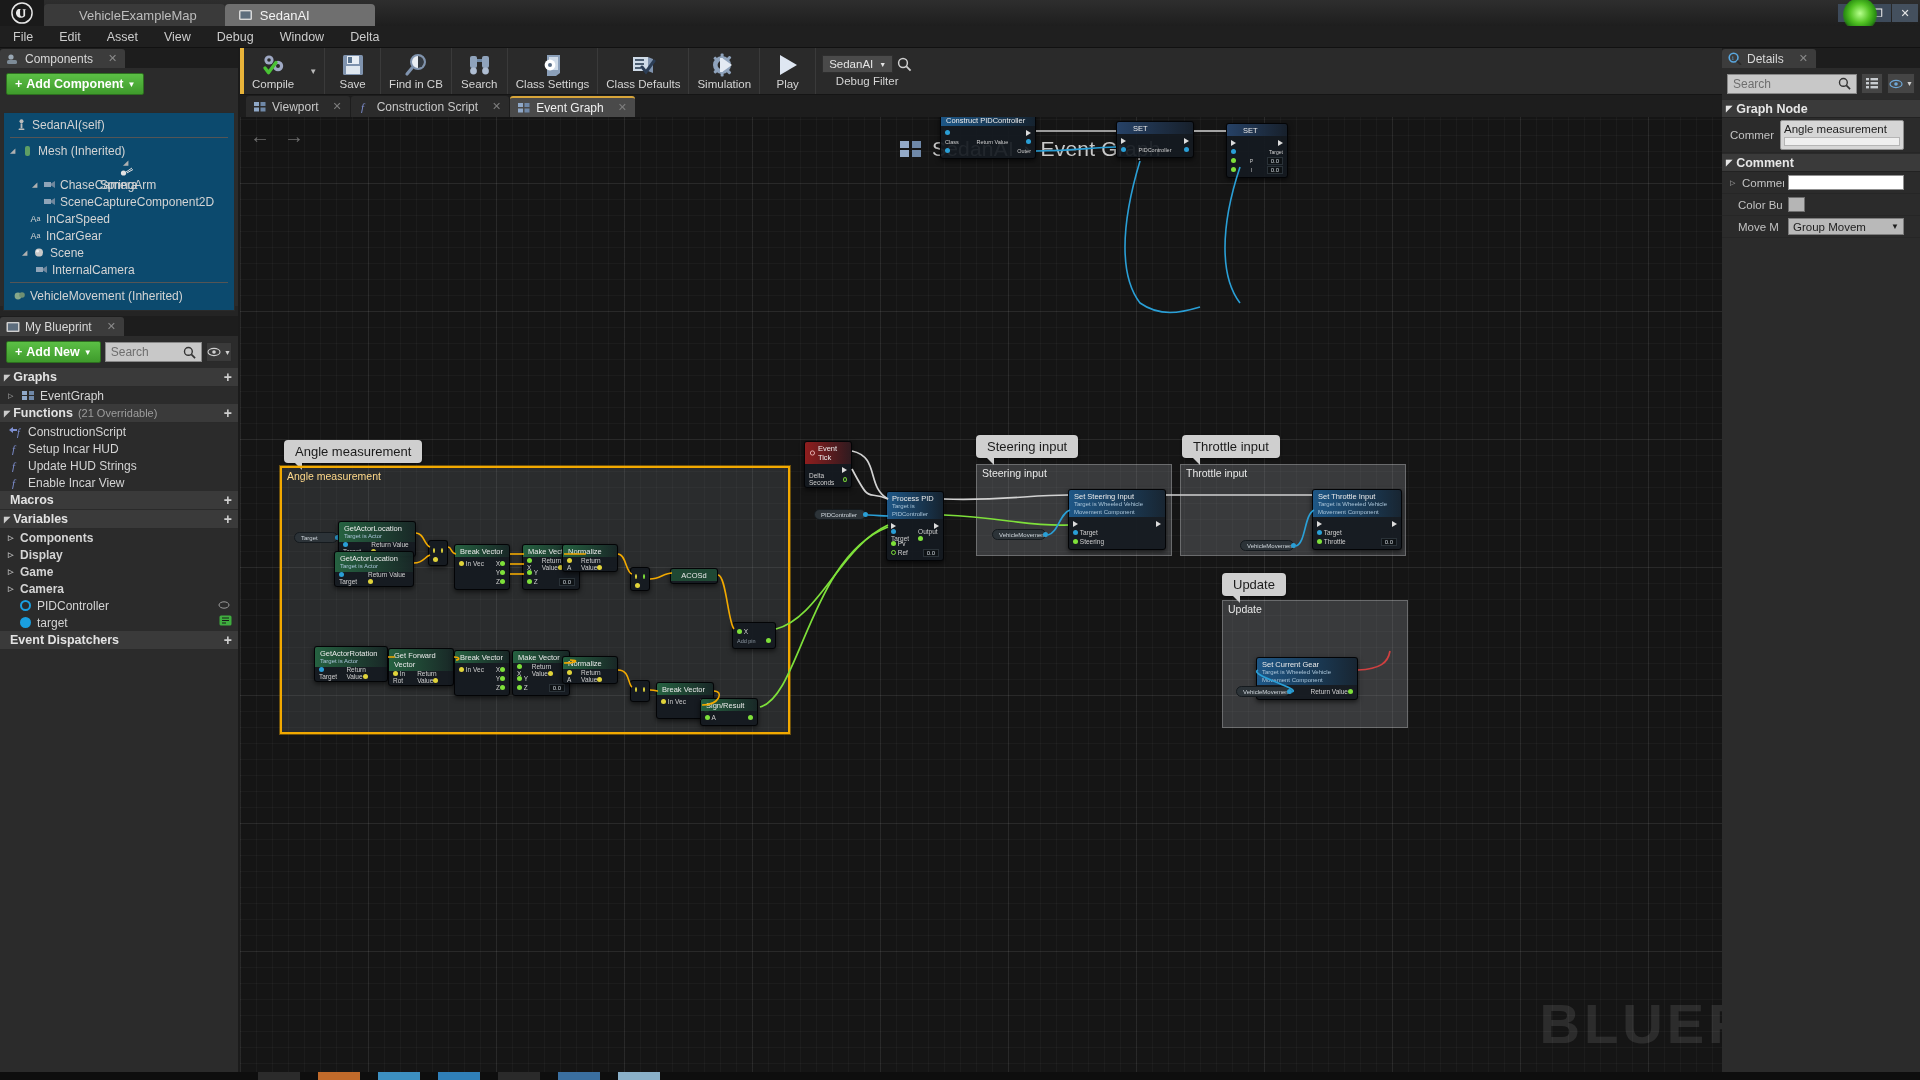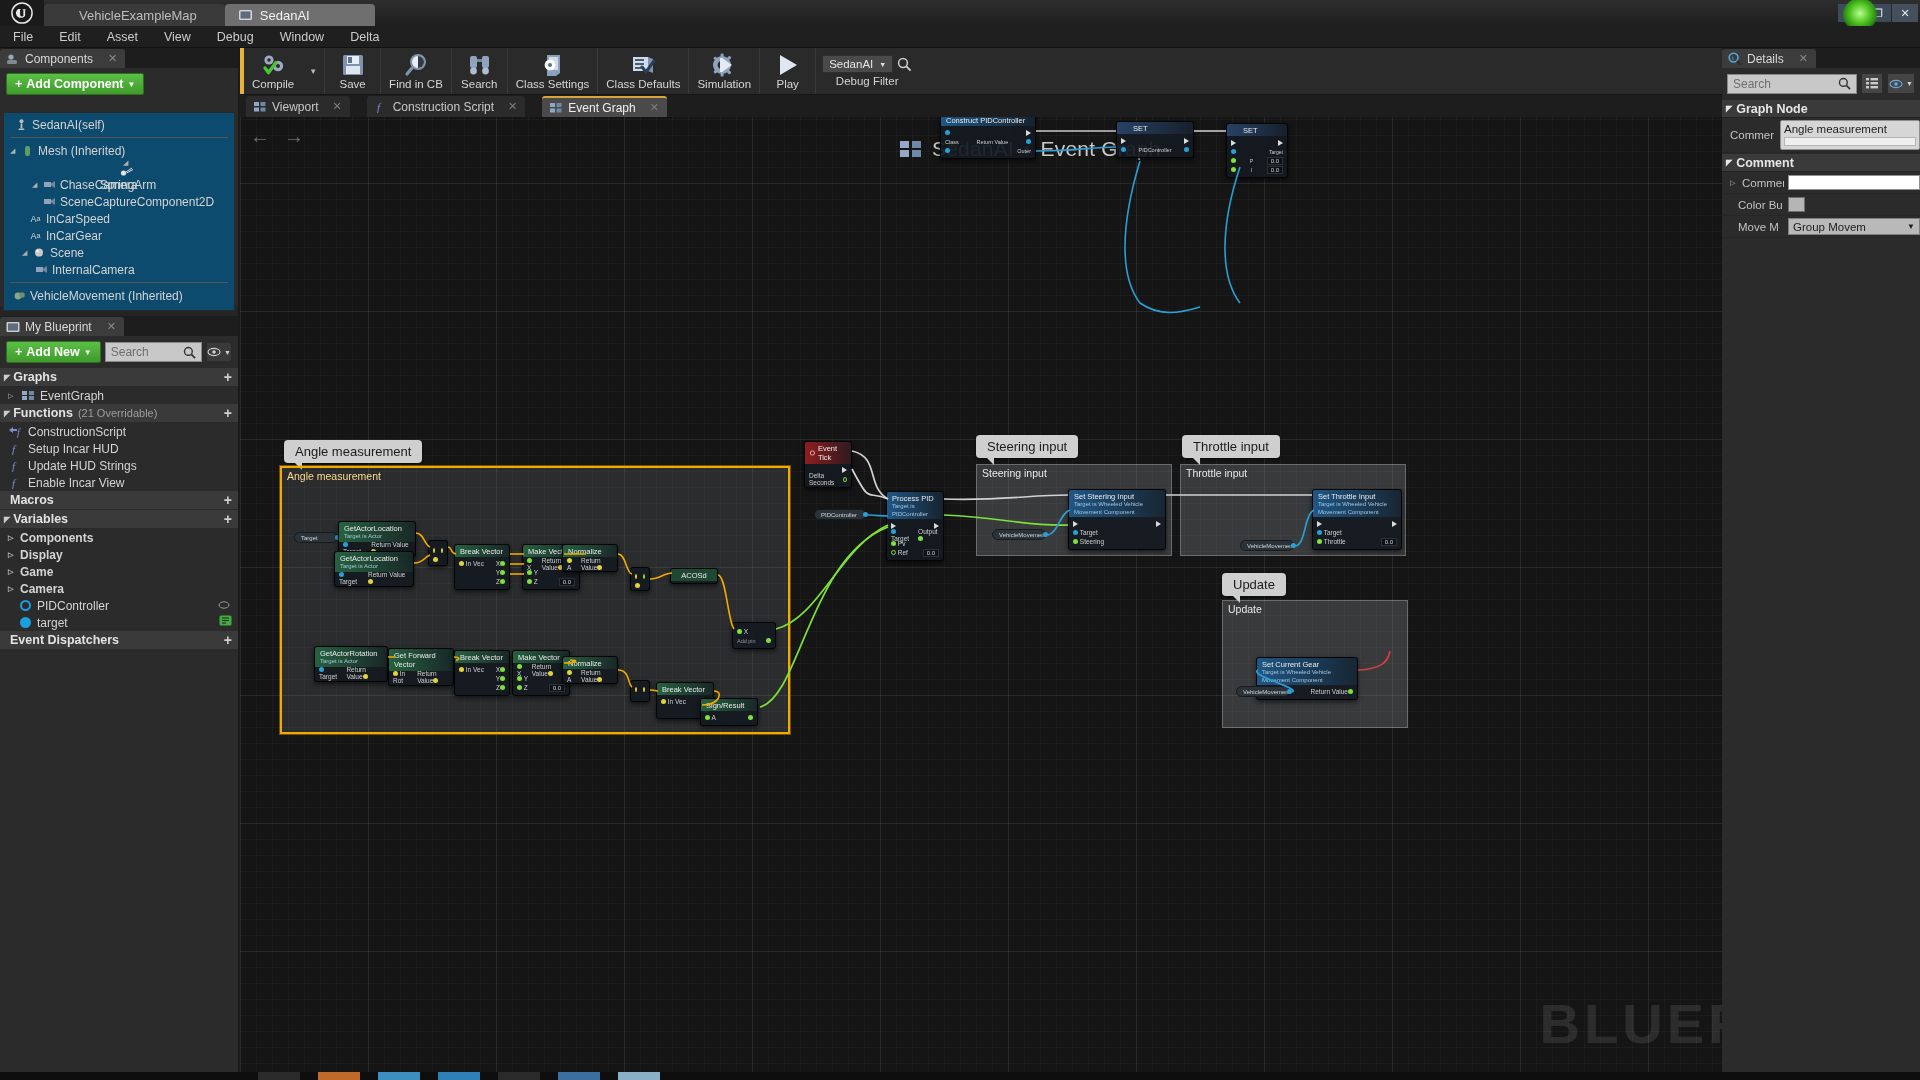--- a/index.html
+++ b/index.html
@@ -151,21 +151,21 @@
     background:#4a4a4a; border:1px solid #2e2e2e; height:18px;
     padding:0 6px; font-size:11.5px; color:#e5e5e5;
     display:flex; align-items:center; gap:6px;
   }
   .dbg-combo .caret { font-size:7px; }
   .debug-filter-lbl { font-size:11.5px; color:#d5d5d5; }
 
   
   .graph-tabs {
     position:absolute; left:240px; top:95px; width:1680px; height:22px;
-    background:#1d1d1d; display:flex; align-items:flex-end;gap:16px;
+    background:#1d1d1d; display:flex; align-items:flex-end;
   }
   .gtab {
     height:21px; display:flex; align-items:center; gap:6px;
     padding:0 8px; font-size:12px; color:#c8c8c8; background:#2b2b2b;
     border-radius:3px 3px 0 0; margin-right:1px;
   }
   .gtab.active { background:#4a4a4a; color:#f0f0f0; border-top:2px solid #d8a53a; }
   .gtab .x { color:#7e7e7e; font-size:11px; margin-left:8px; }
 
   
@@ -251,21 +251,21 @@
   
   .right-col { position:absolute; left:1722px; top:48px; width:198px; height:1032px; background:#2b2b2b; }
   .det-tabrow { height:20px; display:flex; align-items:flex-end; background:#1d1d1d; }
   .det-searchrow { display:flex; align-items:center; gap:4px; padding:5px 5px; }
   .det-search { flex:1; height:20px; background:#c8c8c8; border:1px solid #888; display:flex; align-items:center; padding:0 5px; }
   .det-search input { border:0; outline:0; background:transparent; width:100%; font-size:12px; color:#333; font-family:"Liberation Sans", sans-serif;}
   .det-search input::placeholder { color:#6e6e6e; }
   .det-ibtn { width:22px; height:21px; background:#454545; border:1px solid #2c2c2c; display:flex; align-items:center; justify-content:center; }
   .det-sec { height:19px; background:#3a3a3a; display:flex; align-items:center; font-size:12.5px; font-weight:bold; color:#e6e6e6; padding-left:4px; border-top:1px solid #2a2a2a; border-bottom:1px solid #222;}
   .det-sec .tri { font-size:8px; margin-right:4px; }
-  .det-row { display:flex; align-items:center; min-height:22px; padding:2px 0 2px 8px; gap:4px; border-bottom:1px solid #262626;}
+  .det-row { display:flex; align-items:center; min-height:22px; padding:2px 16px 2px 8px; gap:4px; border-bottom:1px solid #262626;}
   .det-row .lbl { width:46px; font-size:11.5px; color:#c2c2c2; flex:0 0 46px; overflow:hidden; white-space:nowrap; }
   .det-row .tri { font-size:7px; color:#bbb; width:8px; }
   .det-multiline {
     flex:1; background:#d6d6d6; border:1px solid #8f8f8f; border-radius:2px;
     padding:2px 3px; min-height:30px;
   }
   .det-multiline .line1 { font-size:11.5px; color:#1c1c1c; white-space:nowrap; overflow:hidden; }
   .det-multiline .line2 { height:9px; background:#efefef; border:1px solid #b5b5b5; margin-top:2px; }
   .det-textbox { flex:1; height:15px; background:#ffffff; border:1px solid #8f8f8f; }
   .det-swatch { width:17px; height:15px; background:#b5b5b5; border:1px solid #6f6f6f; }

